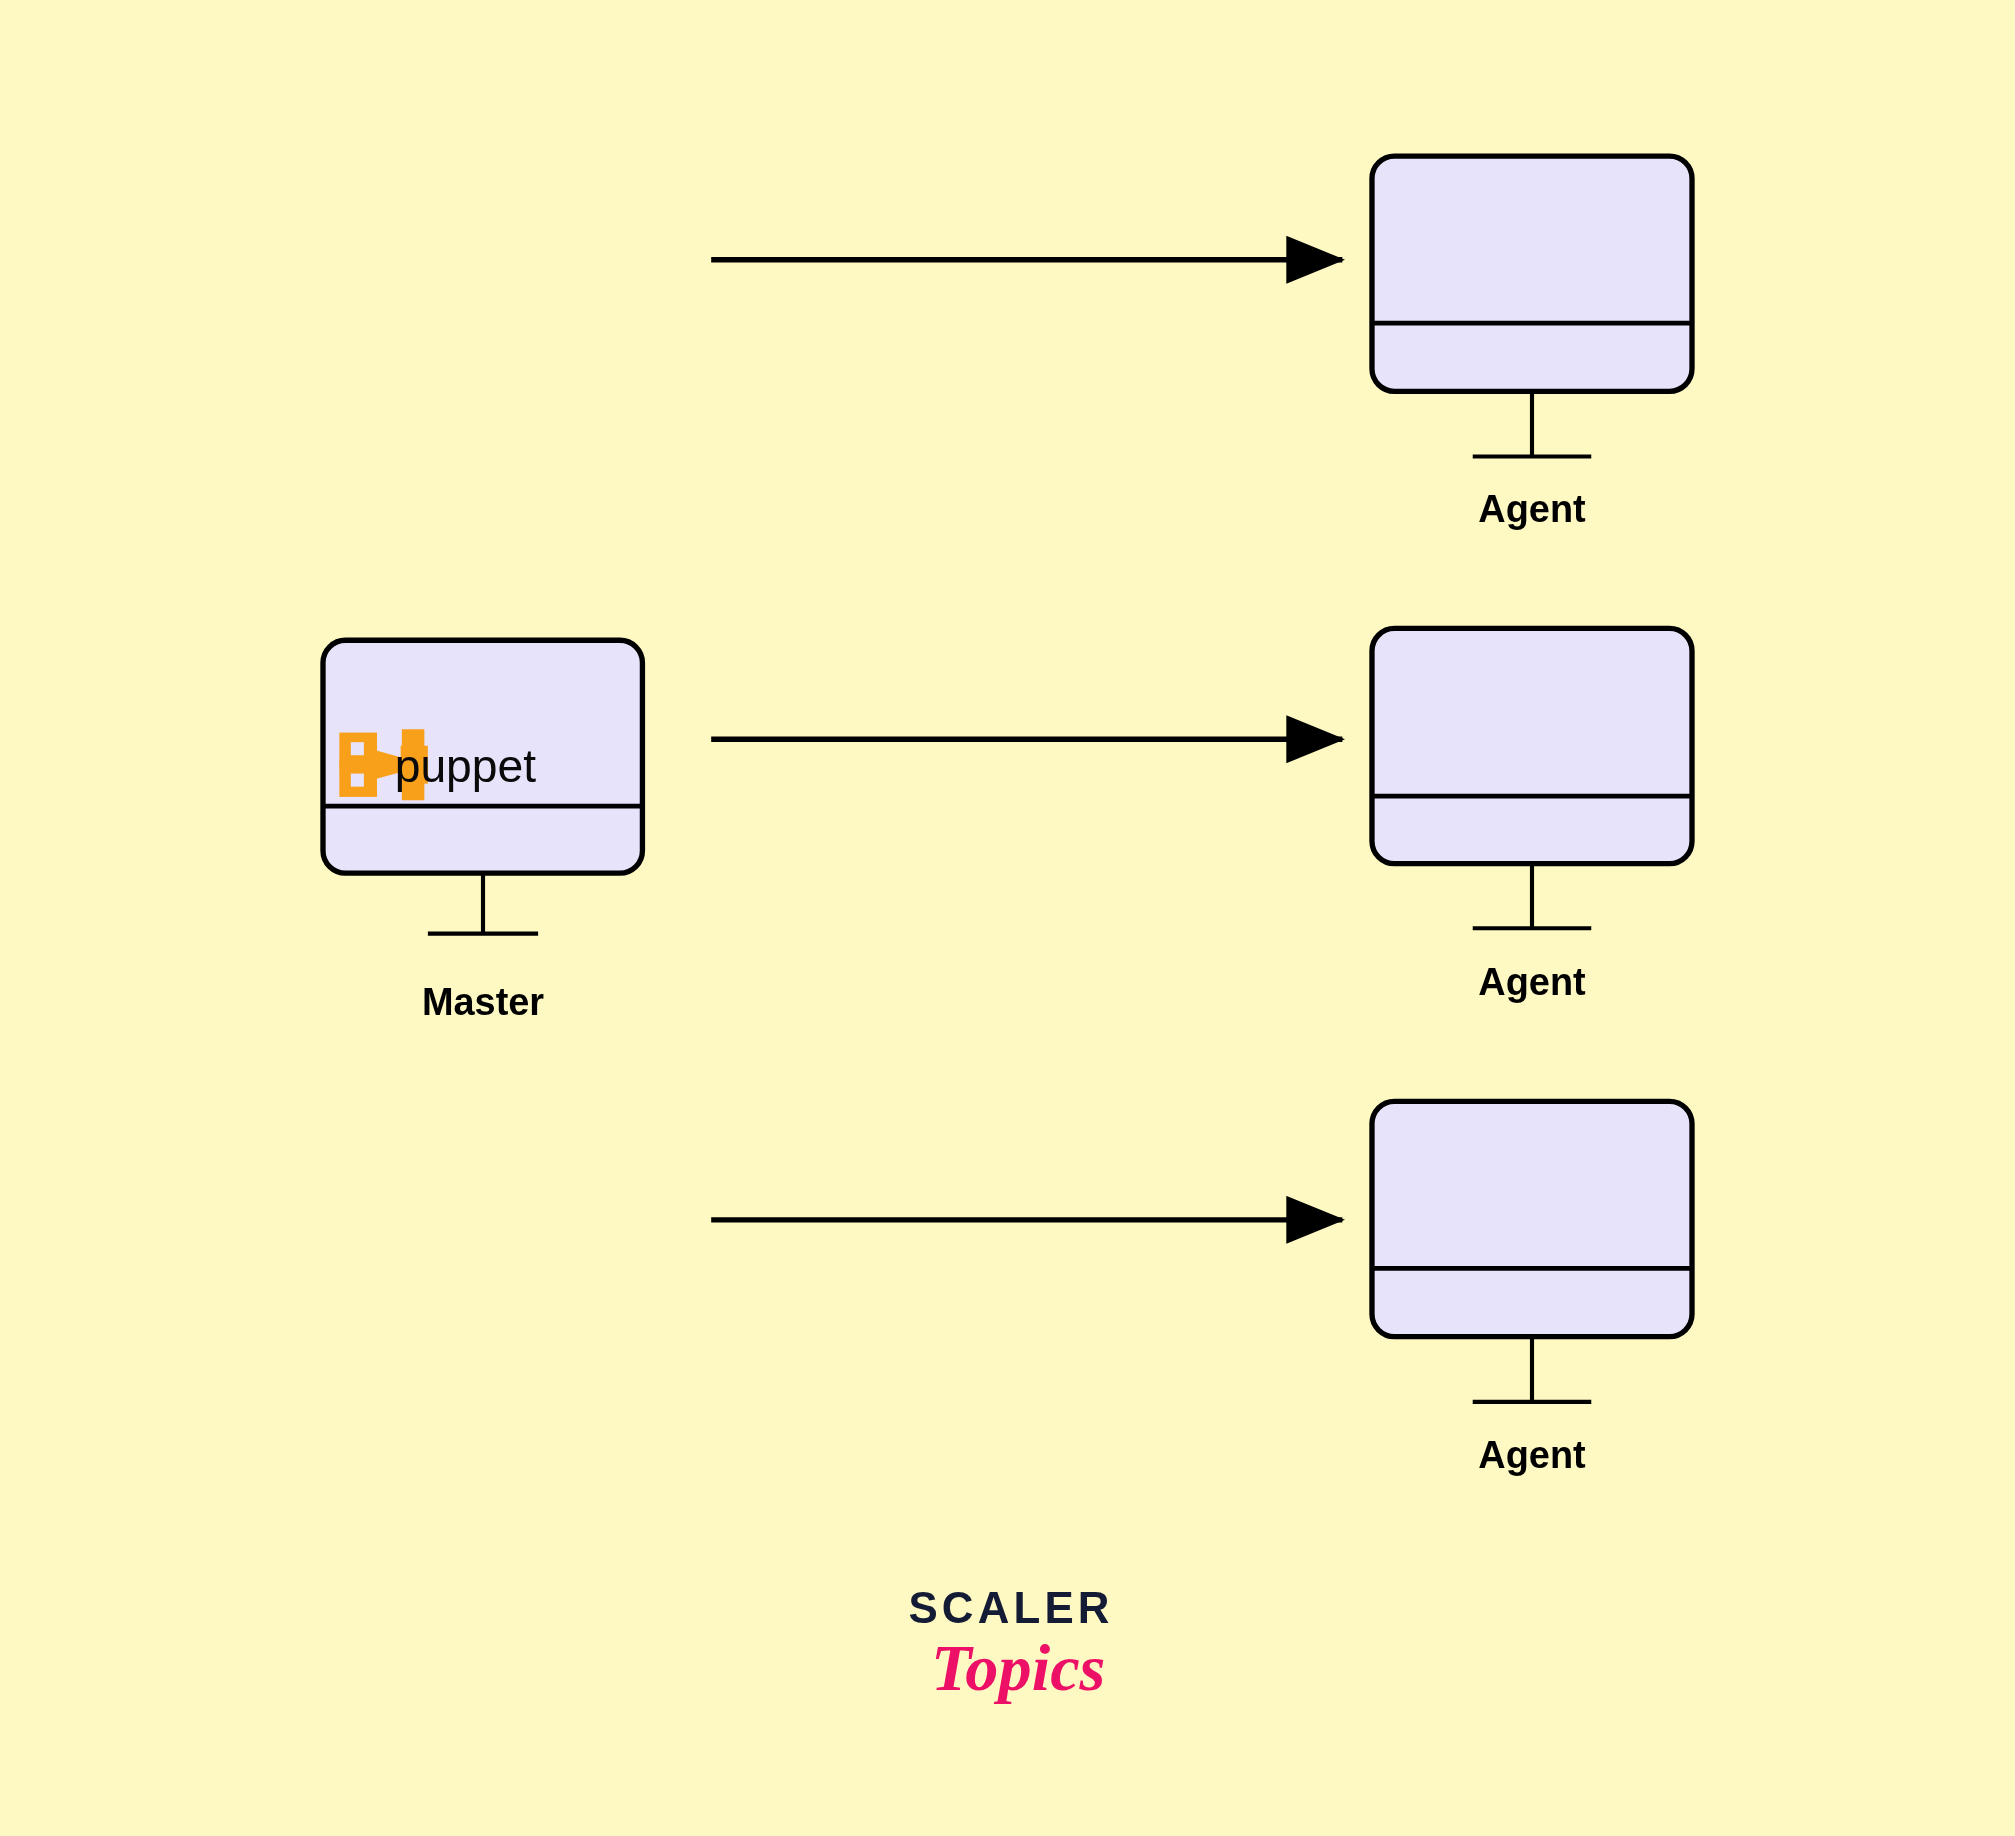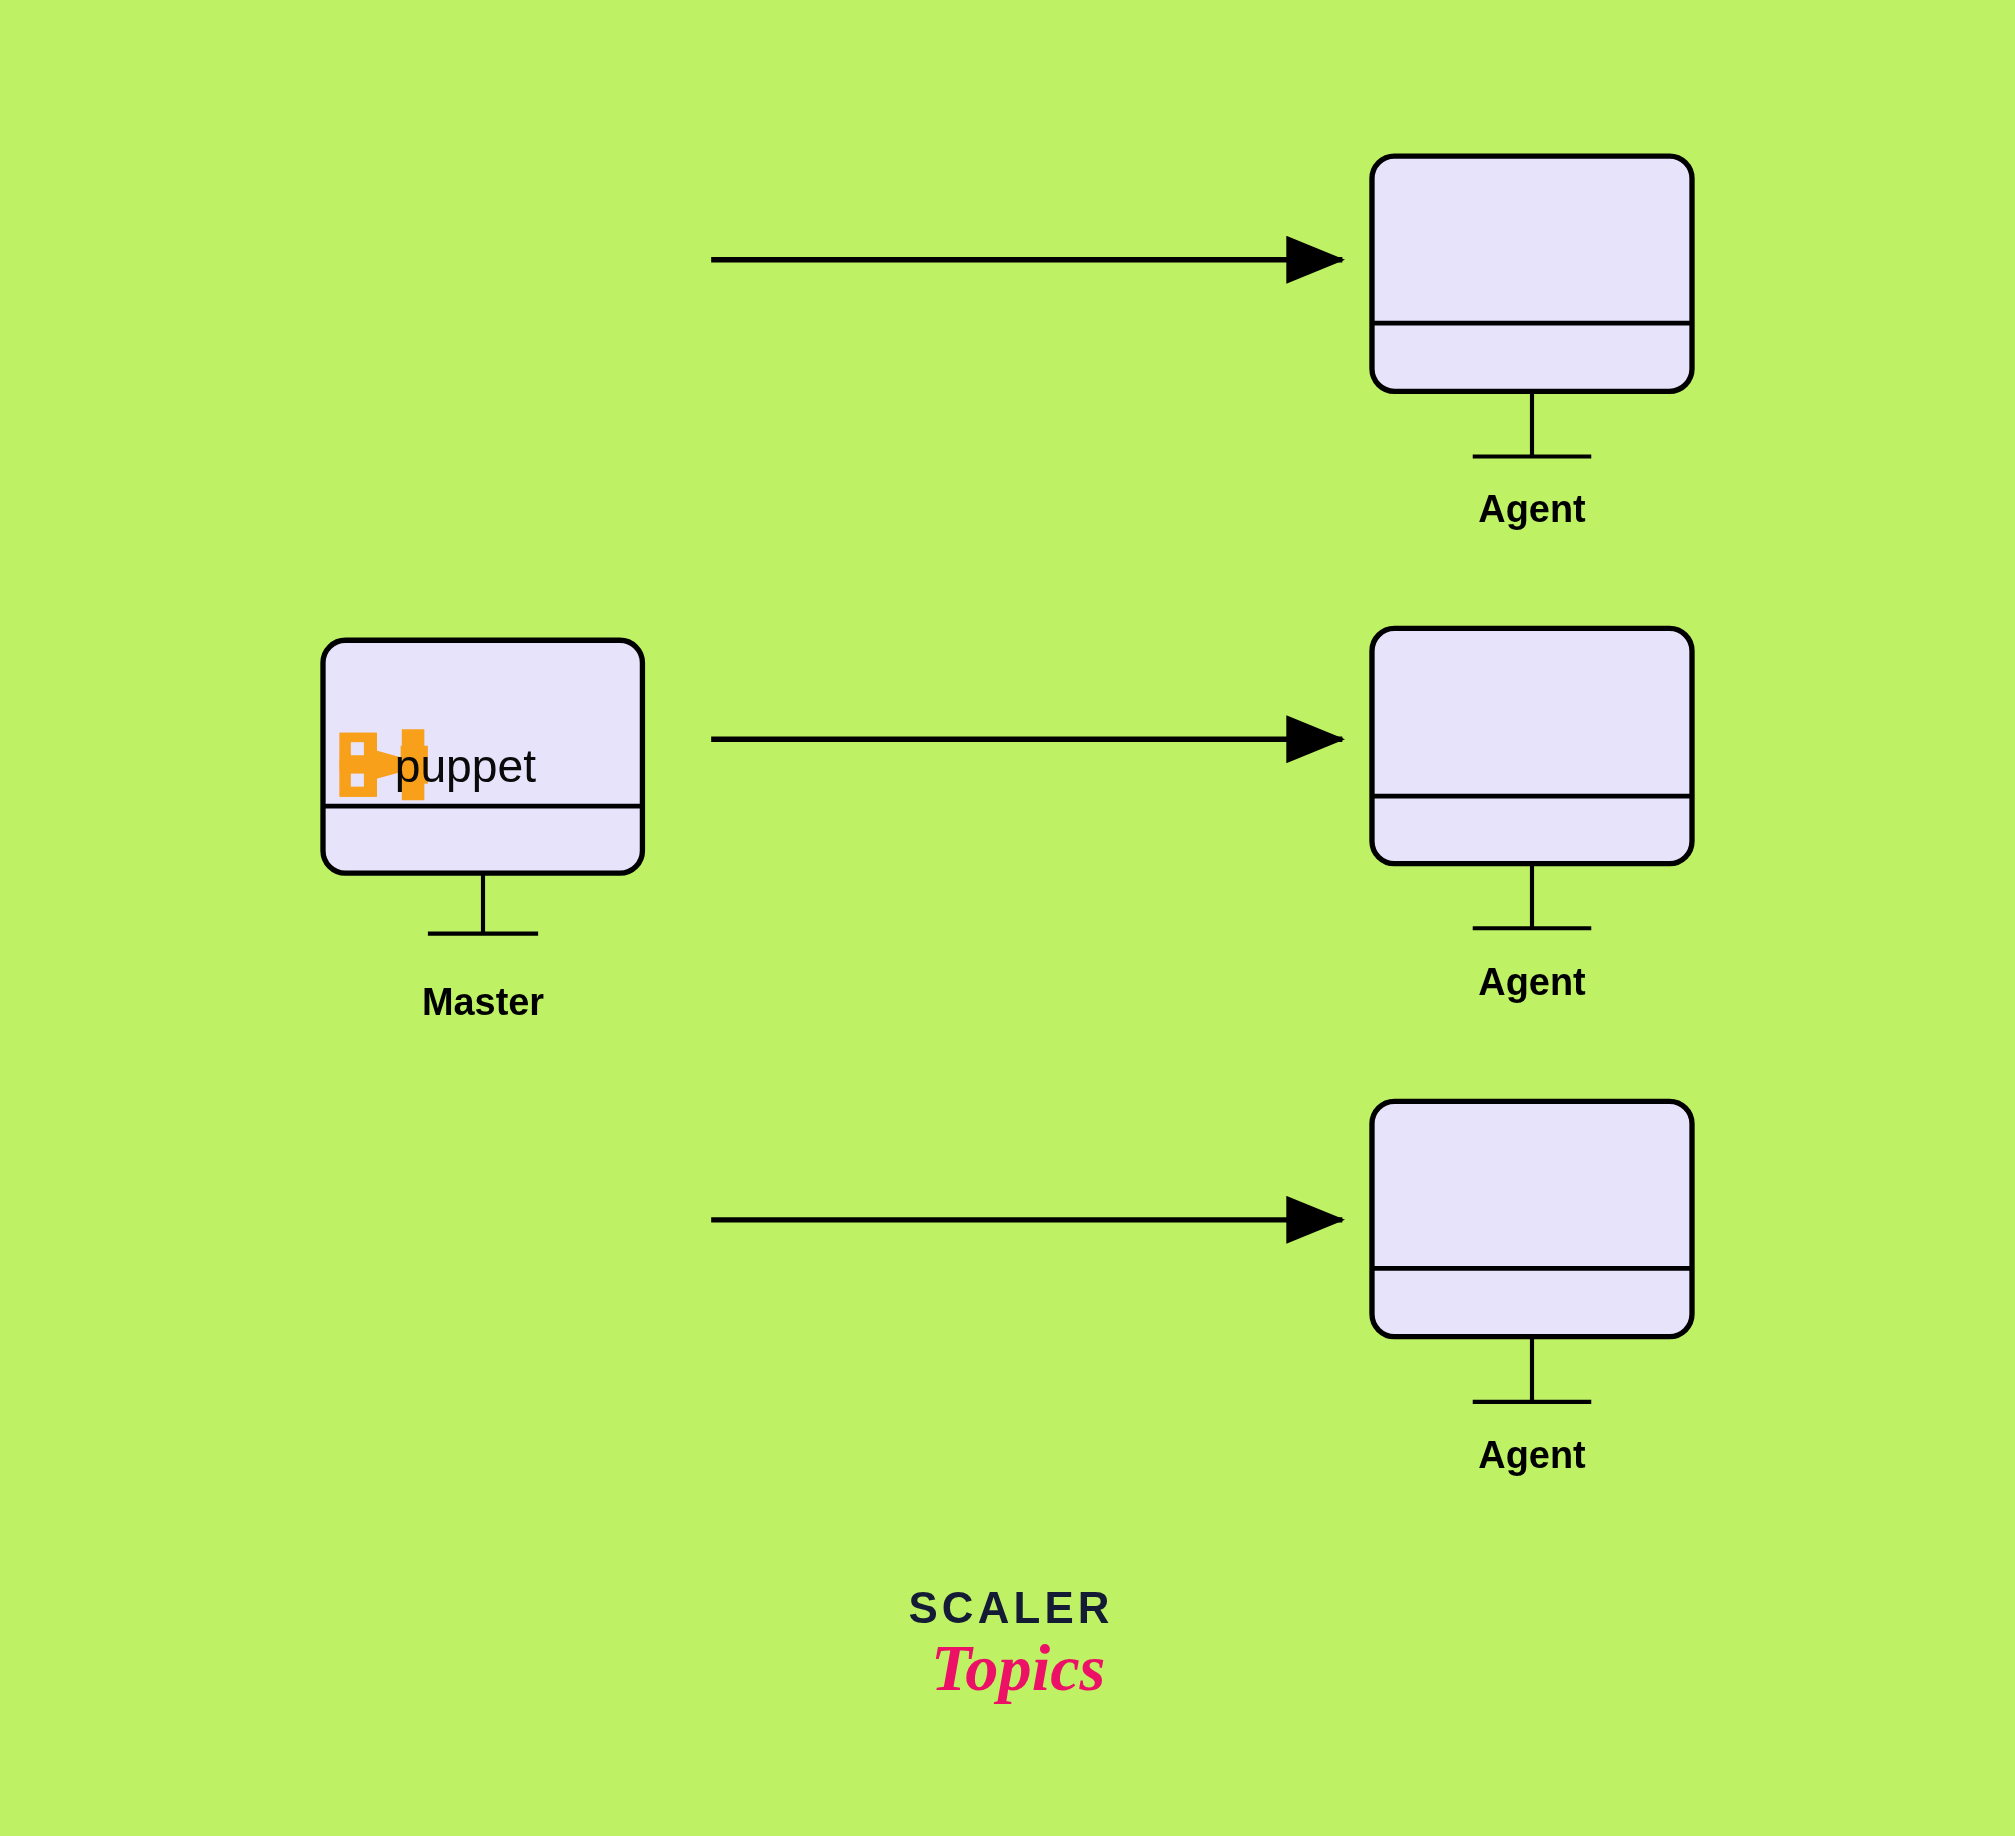--- a/index.html
+++ b/index.html
@@ -7,21 +7,21 @@
     padding: 0;
     background: #ffffff;
   }
   body {
     font-family: "Liberation Sans", sans-serif;
   }
   #stage {
     position: relative;
     width: 2015px;
     height: 1837px;
-    background: #bef264;
+    background: #fef9c3;
     overflow: hidden;
   }
   #diagram-svg {
     position: absolute;
     left: 0;
     top: 0;
     width: 2015px;
     height: 1837px;
   }
   .node-label {

